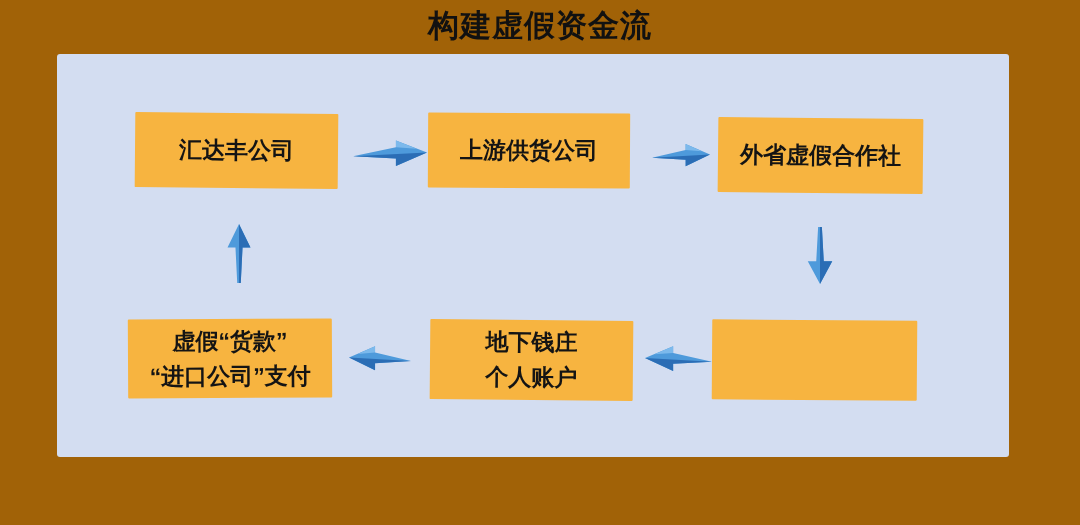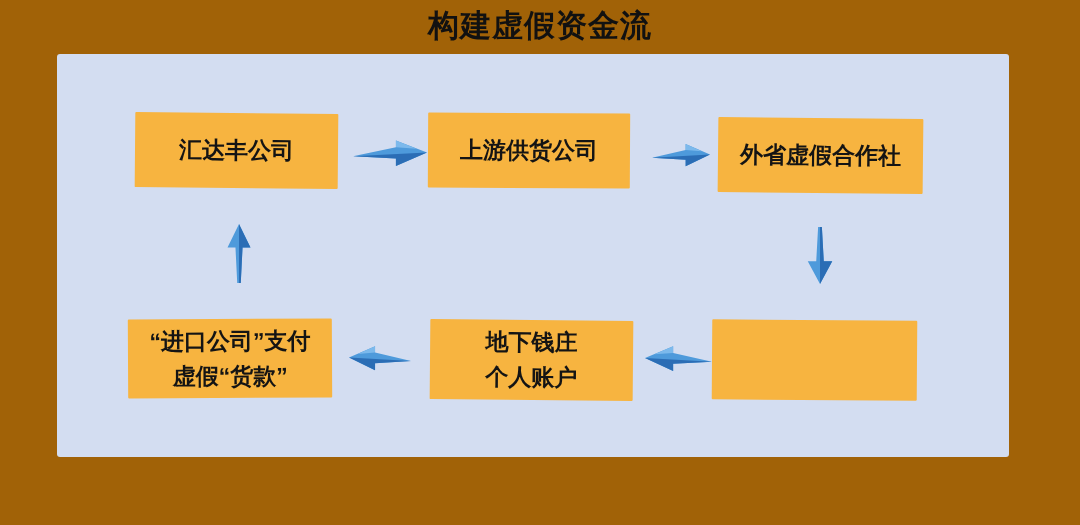--- a/index.html
+++ b/index.html
@@ -94,22 +94,22 @@
     <div>外省虚假合作社</div>
   </div>
 
   <div class="node n4">
   </div>
   <div class="node n5">
     <div>地下钱庄</div>
     <div>个人账户</div>
   </div>
   <div class="node n6">
+    <div>虚假“货款”</div>
     <div>“进口公司”支付</div>
-    <div>虚假“货款”</div>
   </div>
 
   <div class="arrow aA">
     <svg viewBox="0 0 100 44" preserveAspectRatio="none" aria-hidden="true">
       <polygon class="af-main" points="0,27 58,15 58,6 100,22 58,40 58,30"></polygon>
       <polygon class="af-dark" points="0,27 58,30 58,40 100,22"></polygon>
       <polygon class="af-hi" points="58,15 58,6 86,17"></polygon>
     </svg>
   </div>
 

